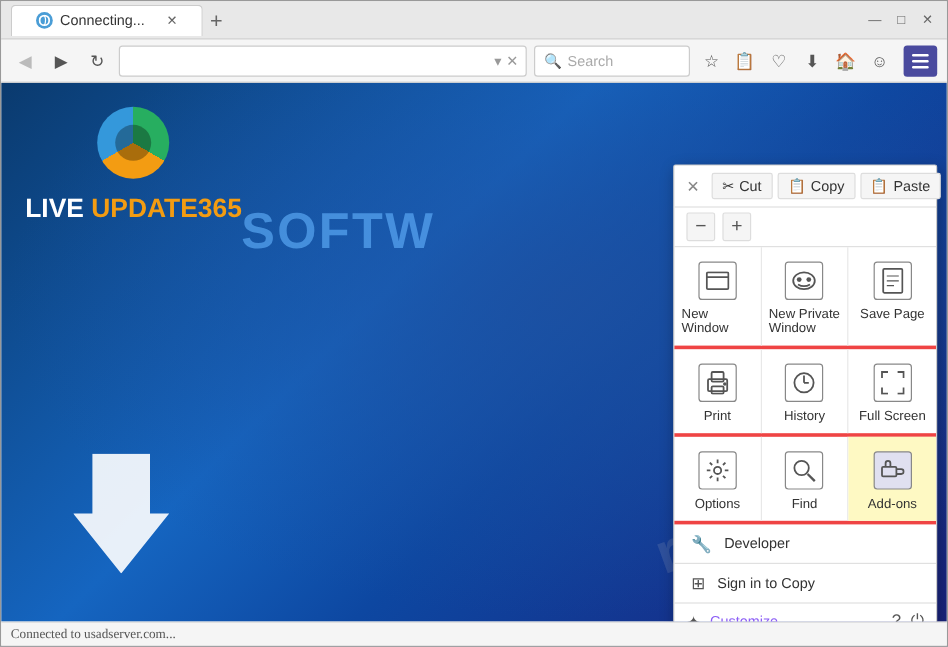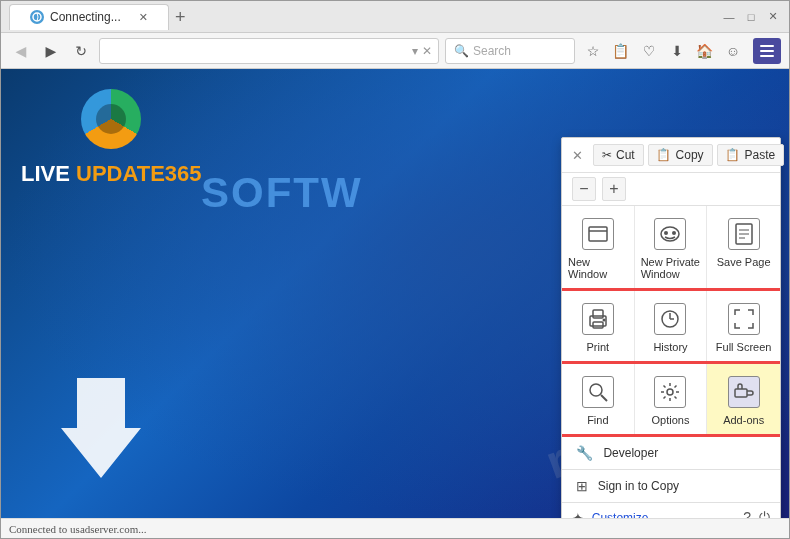--- a/index.html
+++ b/index.html
@@ -72,21 +72,21 @@
     .menu-grid-item { display: flex; flex-direction: column; align-items: center; padding: 12px 6px 8px; cursor: pointer; border-right: 1px solid #e8e8e8; font-size: 11px; color: #333; gap: 6px; }
     .menu-grid-item:last-child { border-right: none; }
     .menu-grid-item.active { background: #fef9c3; }
     .menu-icon { width: 32px; height: 32px; border: 1.5px solid #888; border-radius: 3px; display: flex; align-items: center; justify-content: center; font-size: 16px; color: #555; }
 
     .menu-list-item { display: flex; align-items: center; padding: 8px 14px; cursor: pointer; font-size: 12px; color: #333; gap: 10px; }
     .menu-list-item-icon { font-size: 14px; color: #555; }
     .menu-divider { height: 1px; background: #e0e0e0; }
     .menu-bottom-row { display: flex; align-items: center; padding: 6px 10px; gap: 8px; }
     .menu-bottom-icon { font-size: 14px; color: #555; cursor: pointer; }
-    .menu-bottom-label { font-size: 12px; color: #1d4ed8; flex: 1; cursor: pointer; }
+    .menu-bottom-label { font-size: 12px; color: #8b5cf6; flex: 1; cursor: pointer; }
     .menu-bottom-right { margin-left: auto; display: flex; gap: 8px; }
   </style>
 </head>
 <body>
 
 <div class="browser-frame">
 
   <div class="title-bar">
     <div class="tab">
       <div class="tab-icon">
@@ -264,34 +264,34 @@
               </svg>
           </div>
           <span>Full Screen</span>
         </div>
       </div>
 
       <div class="menu-grid">
         <div class="menu-grid-item">
           <div class="menu-icon">
             <svg width="20" height="20" viewBox="0 0 20 20">
+                <circle cx="10" cy="10" r="3" fill="none" stroke="#555" stroke-width="1.5"></circle>
+                <path d="M10 1v3M10 16v3M1 10h3M16 10h3M3.5 3.5l2 2M14.5 14.5l2 2M3.5 16.5l2-2M14.5 5.5l2-2" stroke="#555" stroke-width="1.5"></path>
+              </svg>
+          </div>
+          <span>Options</span>
+        </div>
+        <div class="menu-grid-item">
+          <div class="menu-icon">
+            <svg width="20" height="20" viewBox="0 0 20 20">
                 <circle cx="8" cy="8" r="6" fill="none" stroke="#555" stroke-width="1.5"></circle>
                 <line x1="13" y1="13" x2="19" y2="19" stroke="#555" stroke-width="2"></line>
               </svg>
           </div>
           <span>Find</span>
-        </div>
-        <div class="menu-grid-item">
-          <div class="menu-icon">
-            <svg width="20" height="20" viewBox="0 0 20 20">
-                <circle cx="10" cy="10" r="3" fill="none" stroke="#555" stroke-width="1.5"></circle>
-                <path d="M10 1v3M10 16v3M1 10h3M16 10h3M3.5 3.5l2 2M14.5 14.5l2 2M3.5 16.5l2-2M14.5 5.5l2-2" stroke="#555" stroke-width="1.5"></path>
-              </svg>
-          </div>
-          <span>Options</span>
         </div>
         <div class="menu-grid-item active">
           <div class="menu-icon" style="background:#e0e0f0;">
             <svg width="20" height="20" viewBox="0 0 20 20">
                 <rect x="1" y="7" width="12" height="8" rx="1" fill="none" stroke="#555" stroke-width="1.5"></rect>
                 <path d="M13 9h4a2 2 0 0 1 0 4h-4" fill="none" stroke="#555" stroke-width="1.5"></path>
                 <path d="M8 7V4a2 2 0 0 0-4 0v3" fill="none" stroke="#555" stroke-width="1.5"></path>
               </svg>
           </div>
           <span>Add-ons</span>

